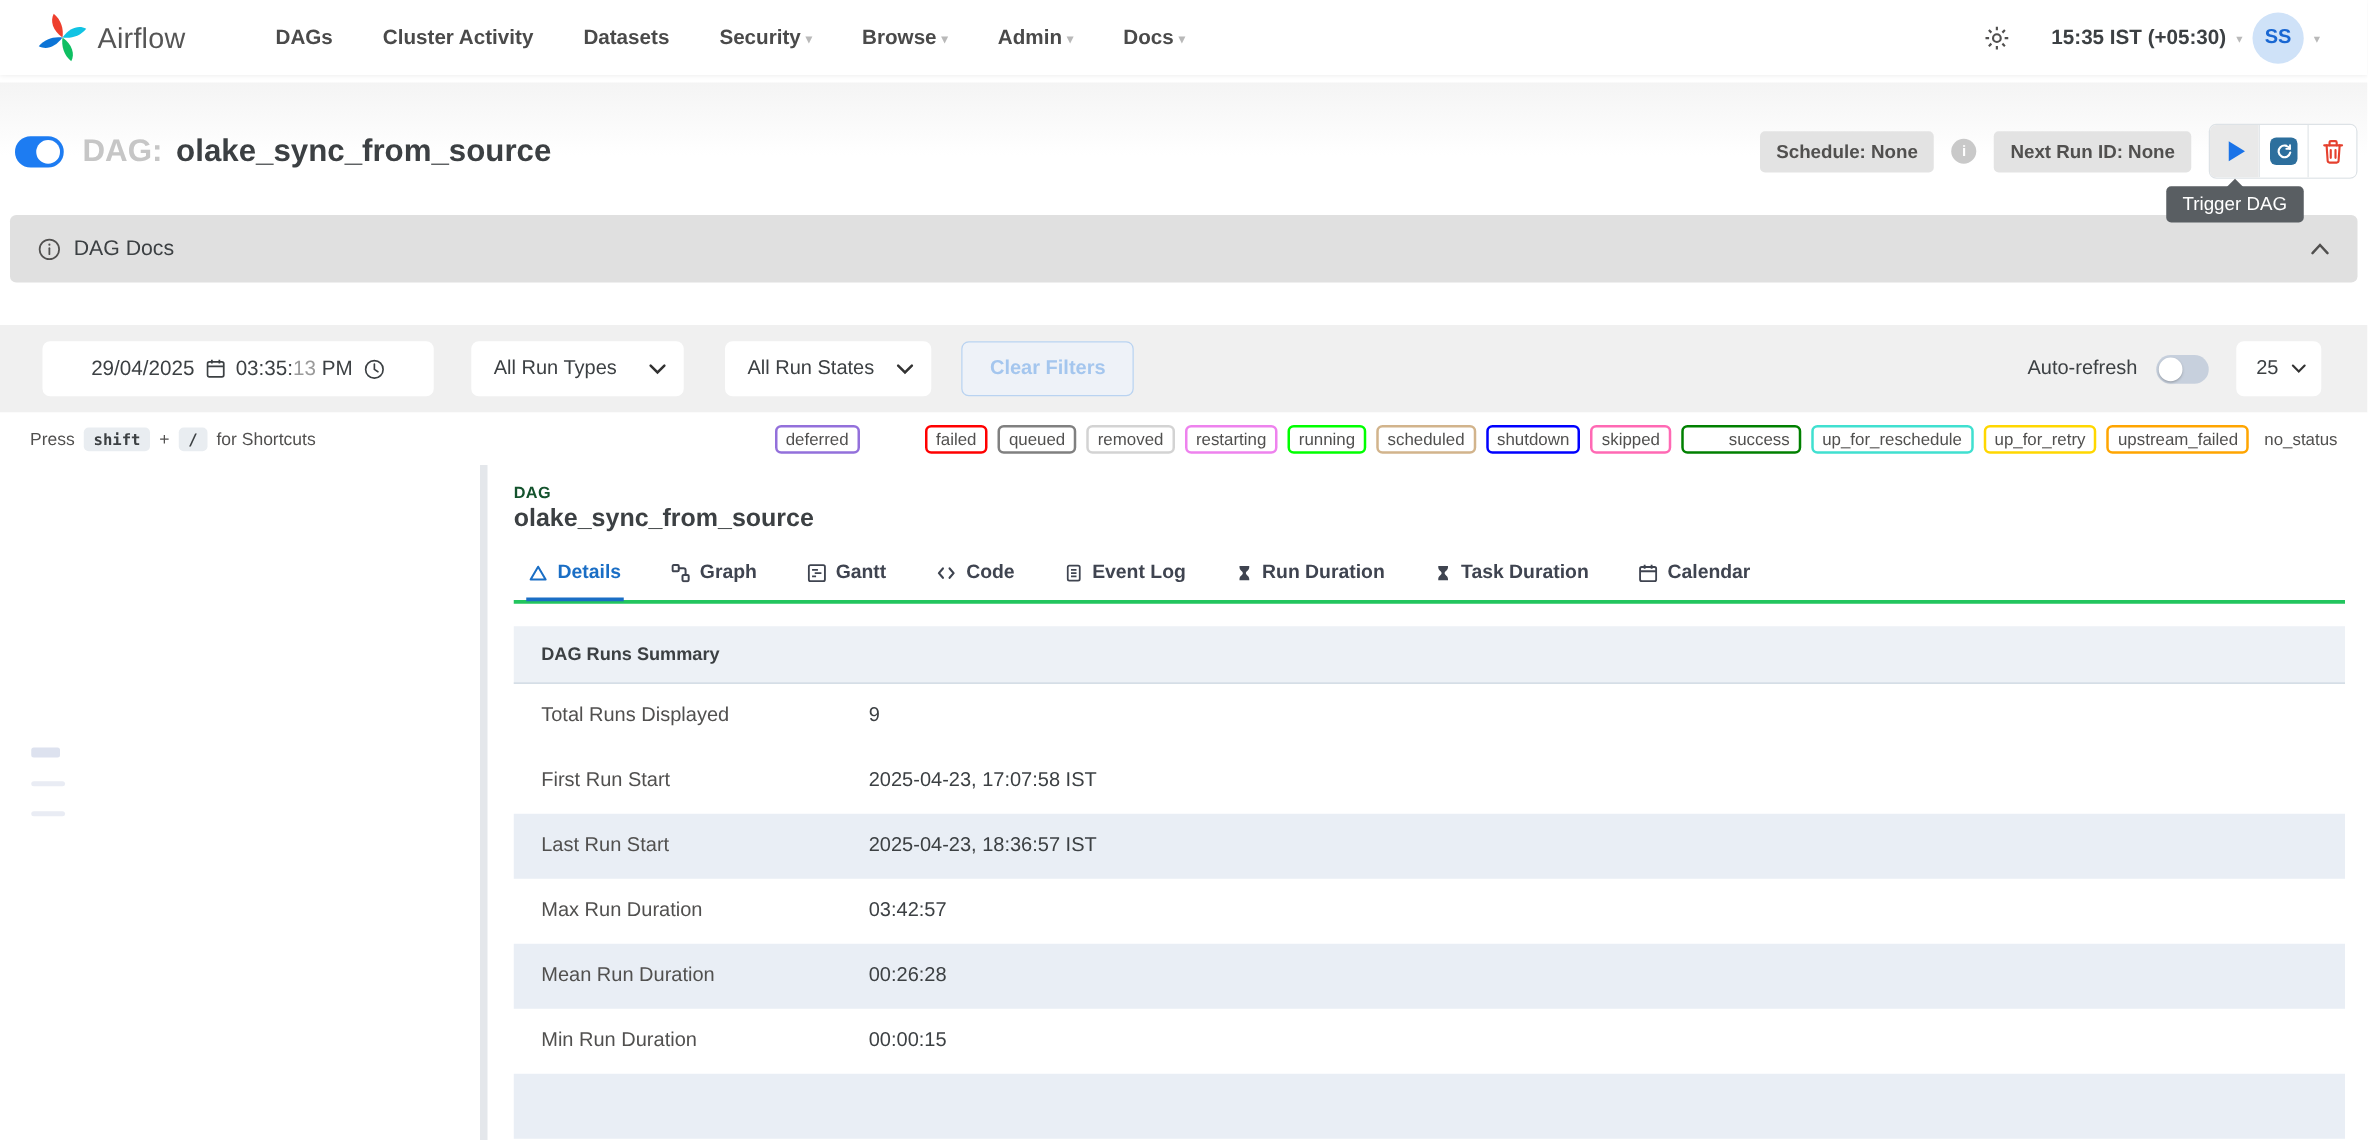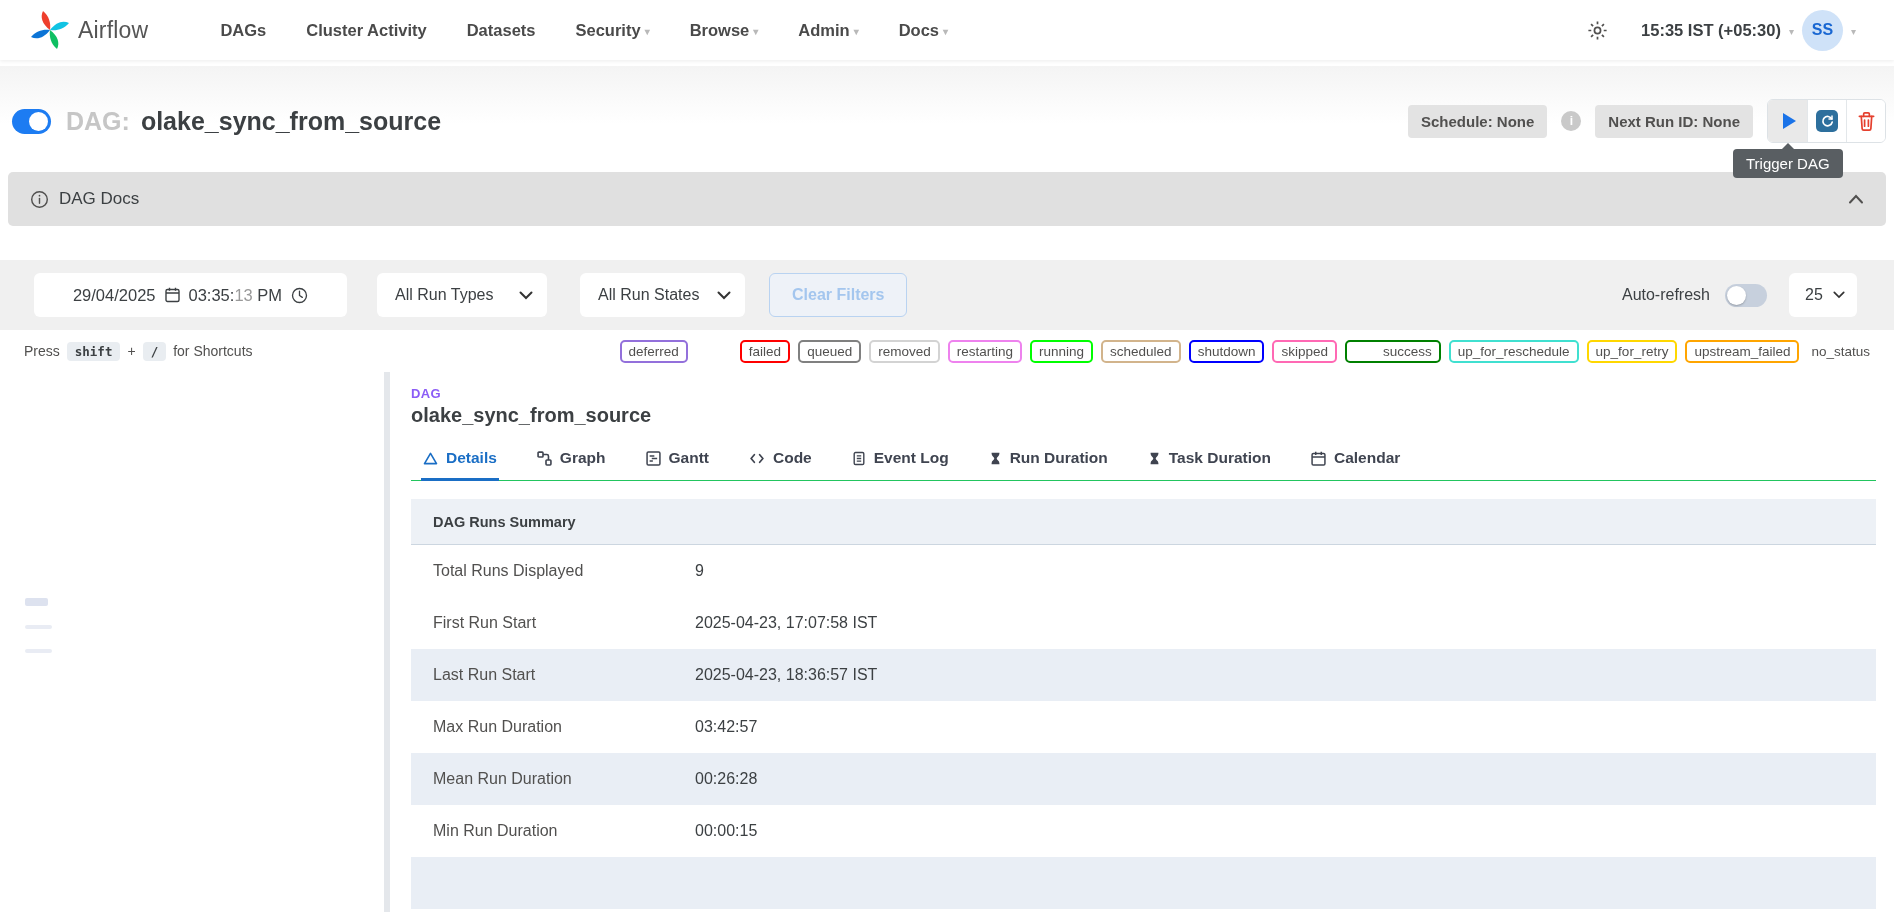--- a/index.html
+++ b/index.html
@@ -129,24 +129,24 @@
 
   
   .main { position:absolute; top:372px; bottom:0; left:0; right:0; display:flex; }
   .grid-pane { width:384px; position:relative; background:#fff; }
   .skeleton { position:absolute; border-radius:2px; }
   .sk1 { left:25px; top:226px; width:23px; height:8px; background:#dde2ef; }
   .sk2 { left:25px; top:253px; width:27px; height:4px; background:#e9ecf4; }
   .sk3 { left:25px; top:277px; width:27px; height:4px; background:#e9ecf4; }
   .divider { width:6px; background:#e4e7eb; }
   .details-pane { flex:1; padding:14px 18px 0 21px; overflow:hidden; }
-  .kicker { font-size:13px; font-weight:700; color:#8b5cf6; letter-spacing:.3px; }
+  .kicker { font-size:13px; font-weight:700; color:#14532d; letter-spacing:.3px; }
   .panel-title { font-size:20px; font-weight:700; color:#3c4043; margin-top:3px; }
 
-  .tabs { display:flex; gap:36px; margin-top:12px; border-bottom:1px solid #22c55e; padding-left:10px;align-items:center; }
+  .tabs { display:flex; gap:36px; margin-top:12px; border-bottom:3px solid #22c55e; padding-left:10px;align-items:center; }
   .tab { display:flex; align-items:center; gap:8px; font-size:15.5px; font-weight:700; color:#3f4450; padding:10px 2px 13px; position:relative; cursor:pointer; }
   .tab.active { color:#1a6ec5; }
   .tab.active::after { content:""; position:absolute; left:0; right:0; bottom:-1px; height:3px; background:#1a6ec5; }
 
   .summary-table { margin-top:18px; }
   .t-header {
     height:46px; background:#edf1f6; border-bottom:1px solid #ccd6e0;
     display:flex; align-items:center; padding-left:22px;
     font-weight:700; font-size:14.5px; color:#3c4043;
   }

